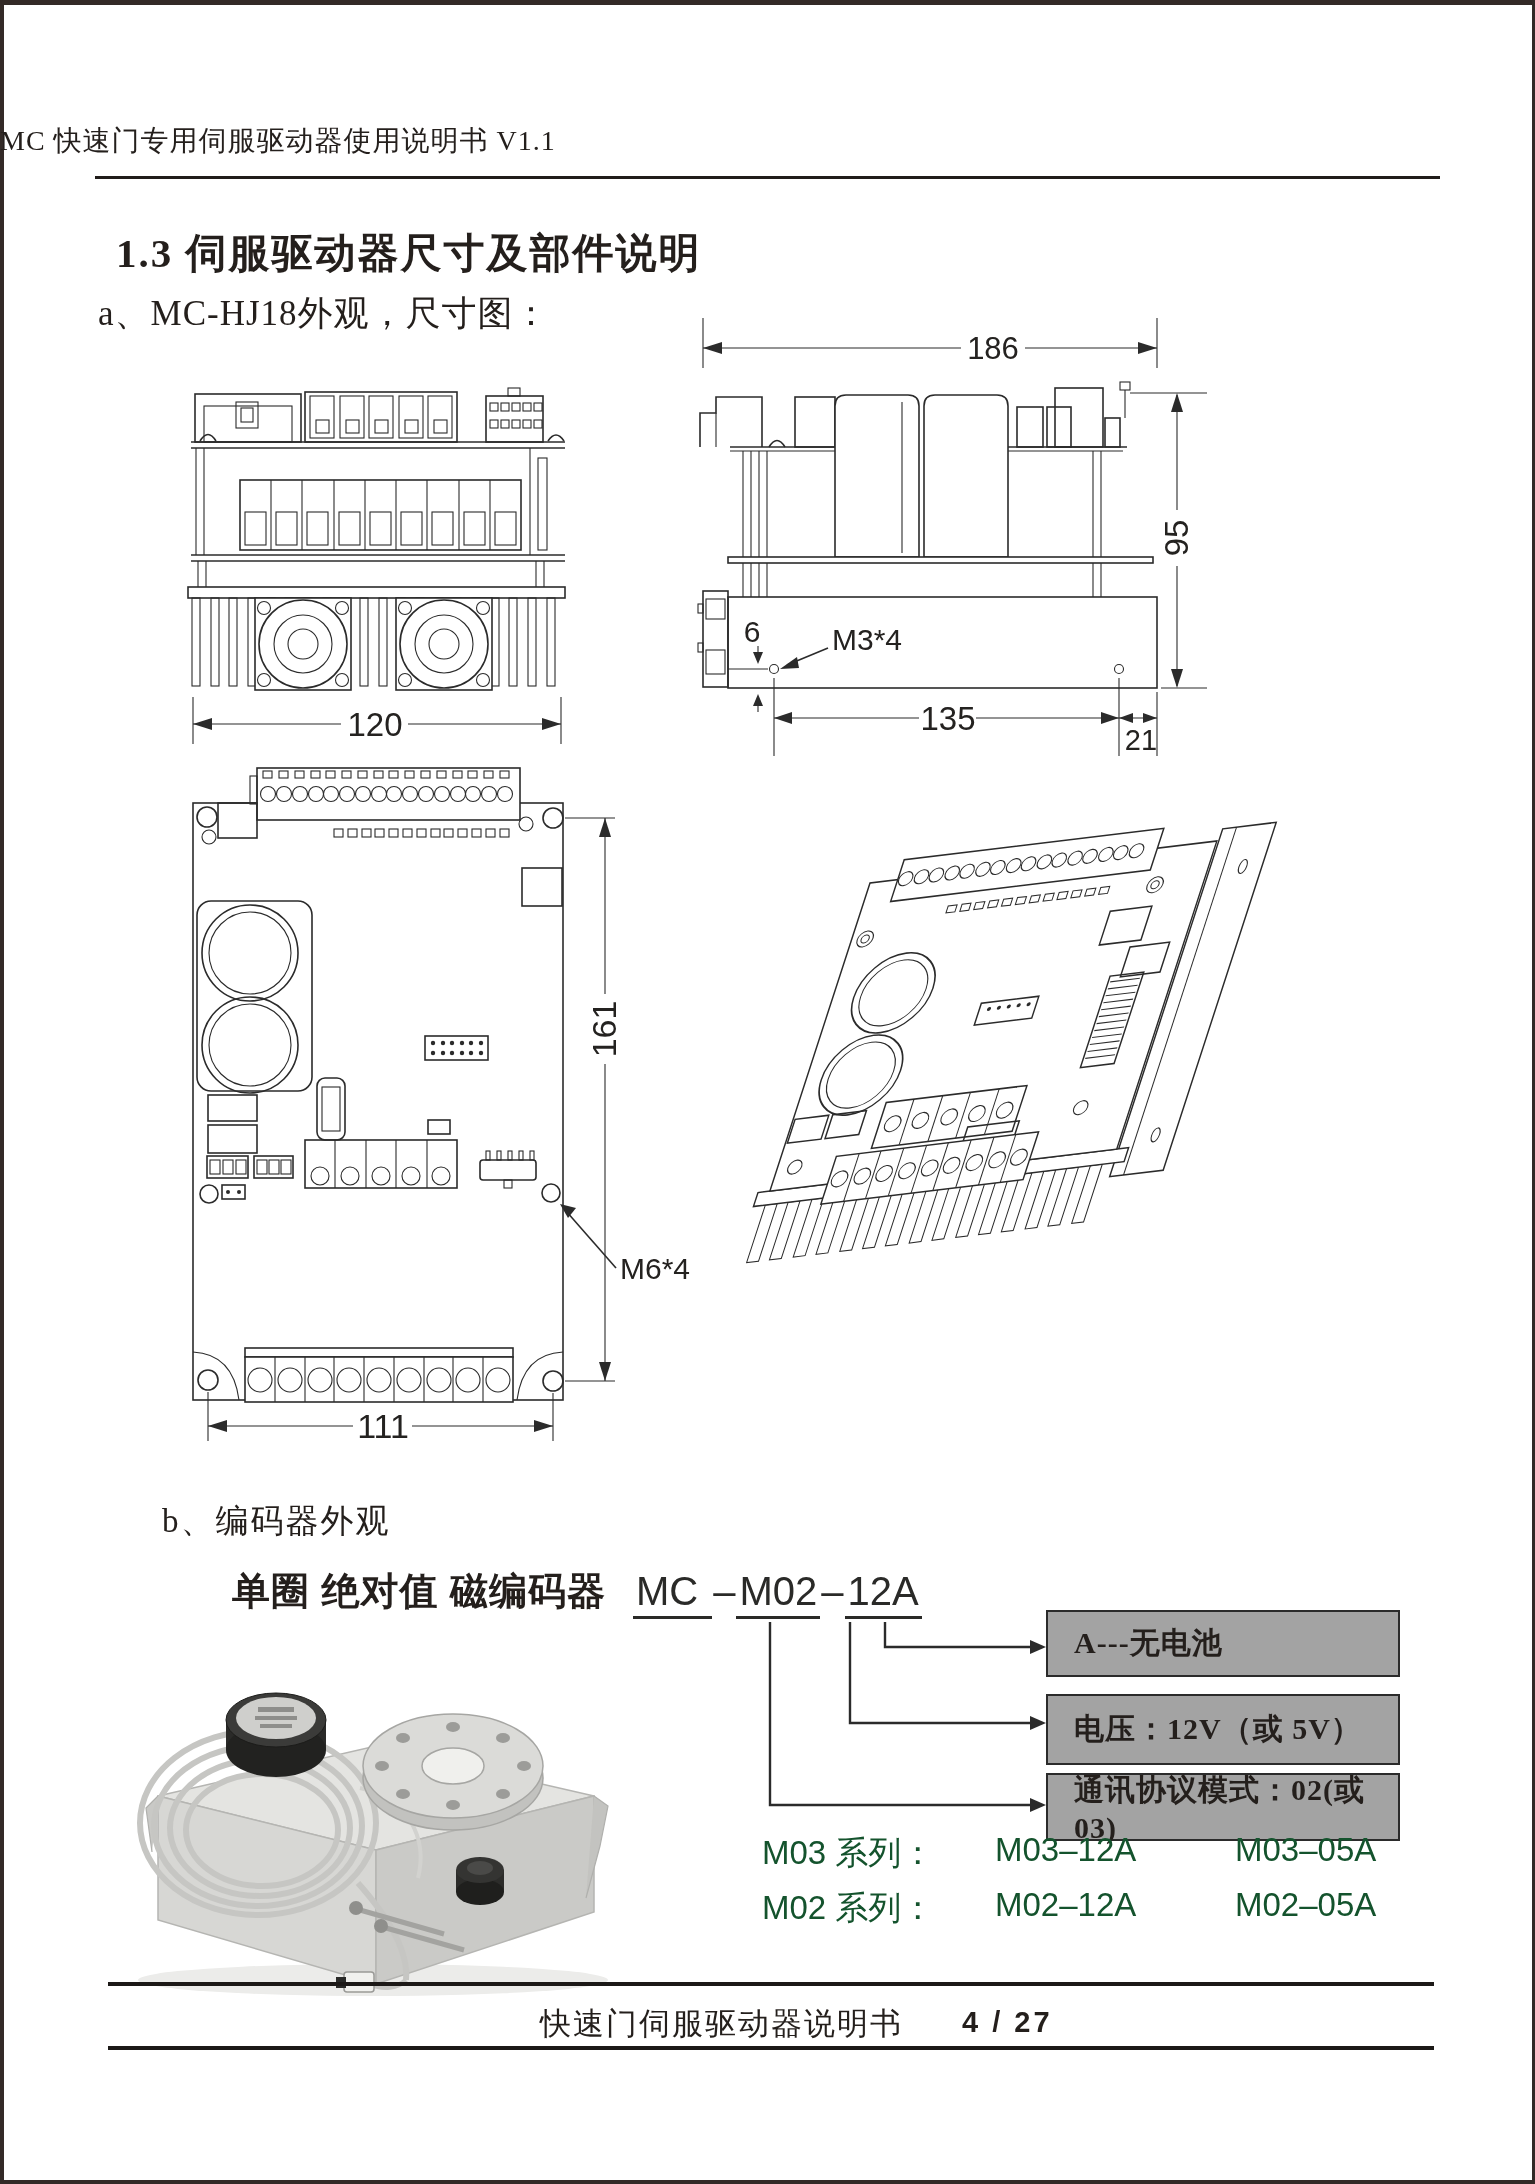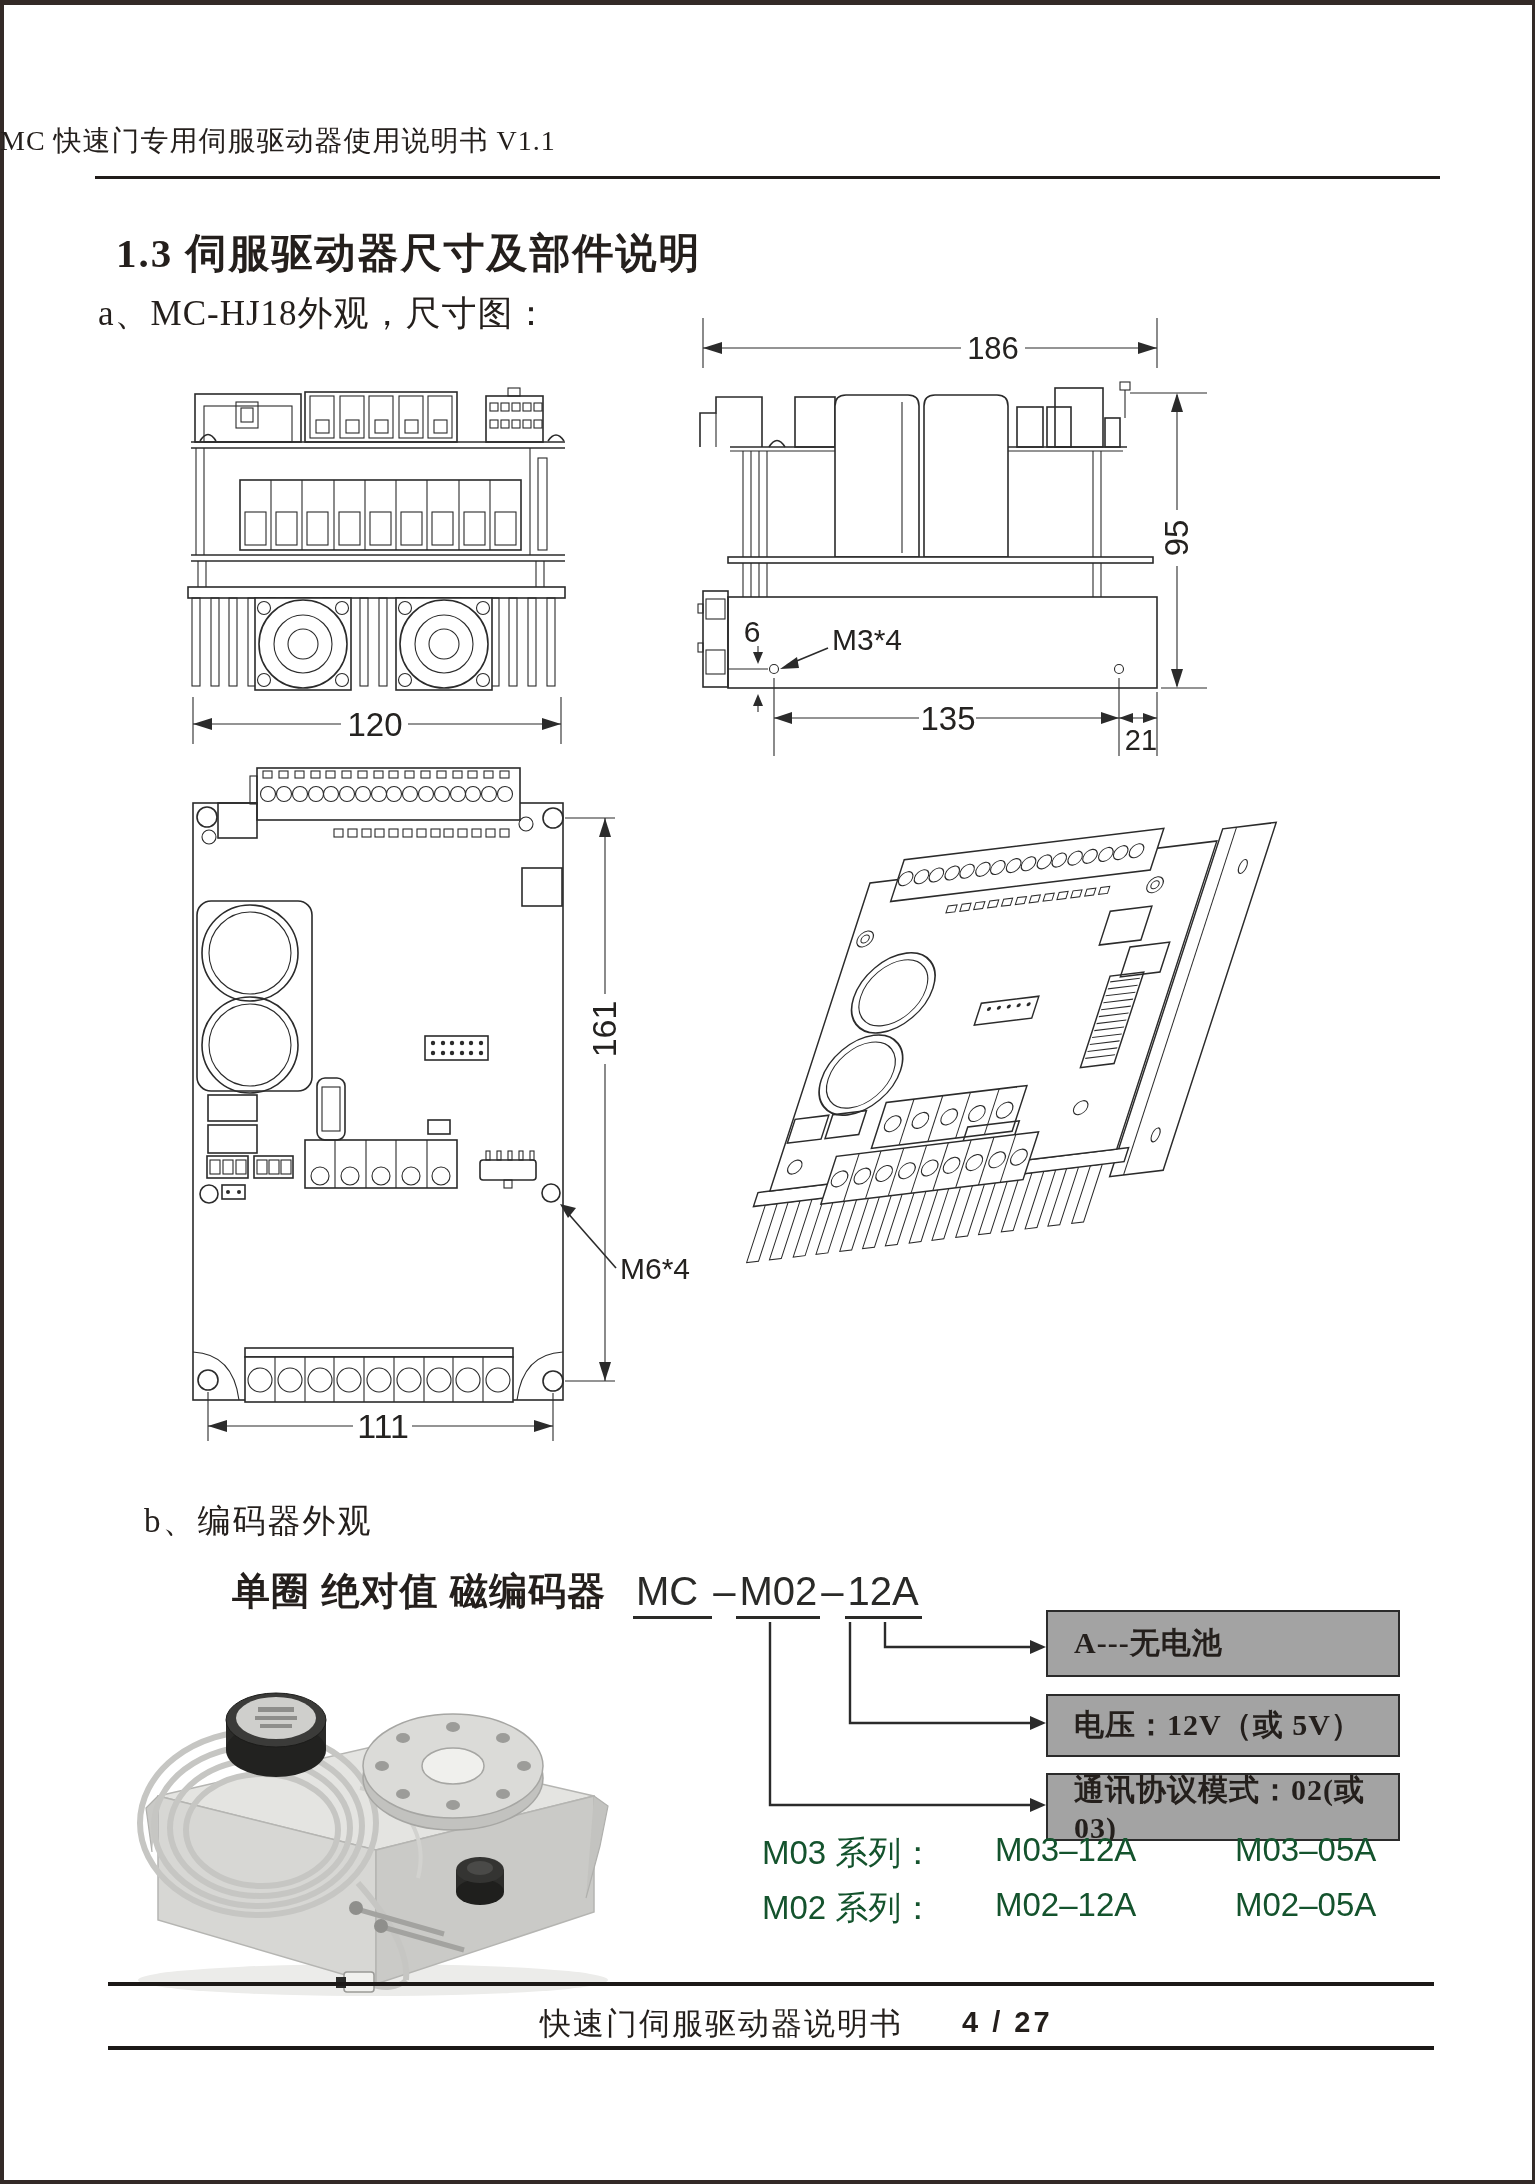--- a/index.html
+++ b/index.html
@@ -5,33 +5,33 @@
   html,body{margin:0;padding:0;background:#ffffff;}
   body{width:1535px;height:2184px;position:relative;overflow:hidden;
        font-family:"Liberation Serif",serif;color:#241f1c;}
   .page-frame{position:absolute;inset:0;border:4px solid #332a27;border-width:5px 3px 4px 4px;pointer-events:none;}
   .abs{position:absolute;}
   .title{top:122px;left:0;width:100%;text-align:left;font-size:28px;letter-spacing:1px;white-space:pre;}
   .rule{left:95px;width:1345px;height:3px;background:#201c1a;}
   .rule1{top:176px;}
   .heading{top:226px;left:116px;font-size:41px;font-weight:bold;letter-spacing:2px;}
   .item-a{top:290px;left:98px;font-size:35px;letter-spacing:1px;}
-  .item-b{top:1499px;left:144px;font-size:33px;letter-spacing:2px;}
+  .item-b{top:1499px;left:162px;font-size:33px;letter-spacing:2px;}
   .product-title{top:1566px;left:232px;font-size:38px;font-weight:bold;
                  font-family:"Liberation Sans",sans-serif;letter-spacing:1px;}
   .model-code{top:1569px;left:633px;font-size:40px;font-family:"Liberation Sans",sans-serif;
               color:#2a2a28;white-space:nowrap;}
   .model-code .seg{display:inline-block;border-bottom:3px solid #2a2a28;padding:0 3px 2px 3px;}
   .model-code .seg-mc{padding-right:14px;}
   .model-code .dash{display:inline-block;padding:0 1px 2px 1px;}
   .callout-box{left:1046px;width:354px;border:2px solid #2b2b2b;background:#a3a3a3;
                display:flex;align-items:center;padding-left:26px;box-sizing:border-box;
                font-size:30px;font-weight:bold;letter-spacing:1px;}
   .box1{top:1610px;height:67px;}
-  .box2{top:1694px;height:63px;}
+  .box2{top:1694px;height:71px;}
   .box3{top:1773px;height:68px;}
   .series-row{font-family:"Liberation Sans",sans-serif;font-size:33px;color:#14532d;white-space:nowrap;}
   .row1{top:1886px;} .row2{top:1831px;}
   .s-label{left:762px;} .s-v1{left:995px;} .s-v2{left:1235px;}
   .footer-line{left:108px;width:1326px;height:4px;background:#1c1917;}
   .fline1{top:1982px;} .fline2{top:2046px;}
   .footer-title{top:2003px;left:540px;font-size:31px;letter-spacing:2px;}
   .footer-page{top:2006px;left:962px;font-size:29px;font-weight:bold;
                font-family:"Liberation Sans",sans-serif;letter-spacing:3px;}
   svg{position:absolute;overflow:visible;}

